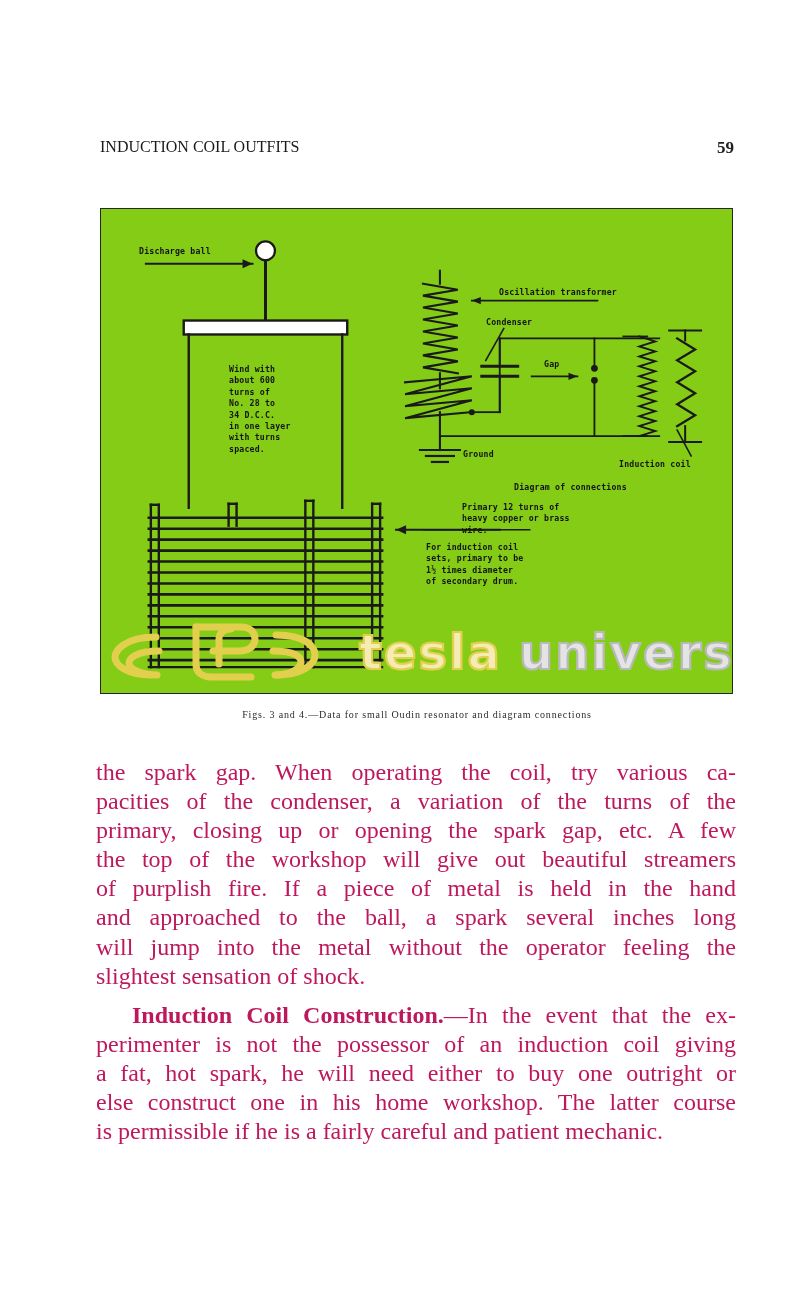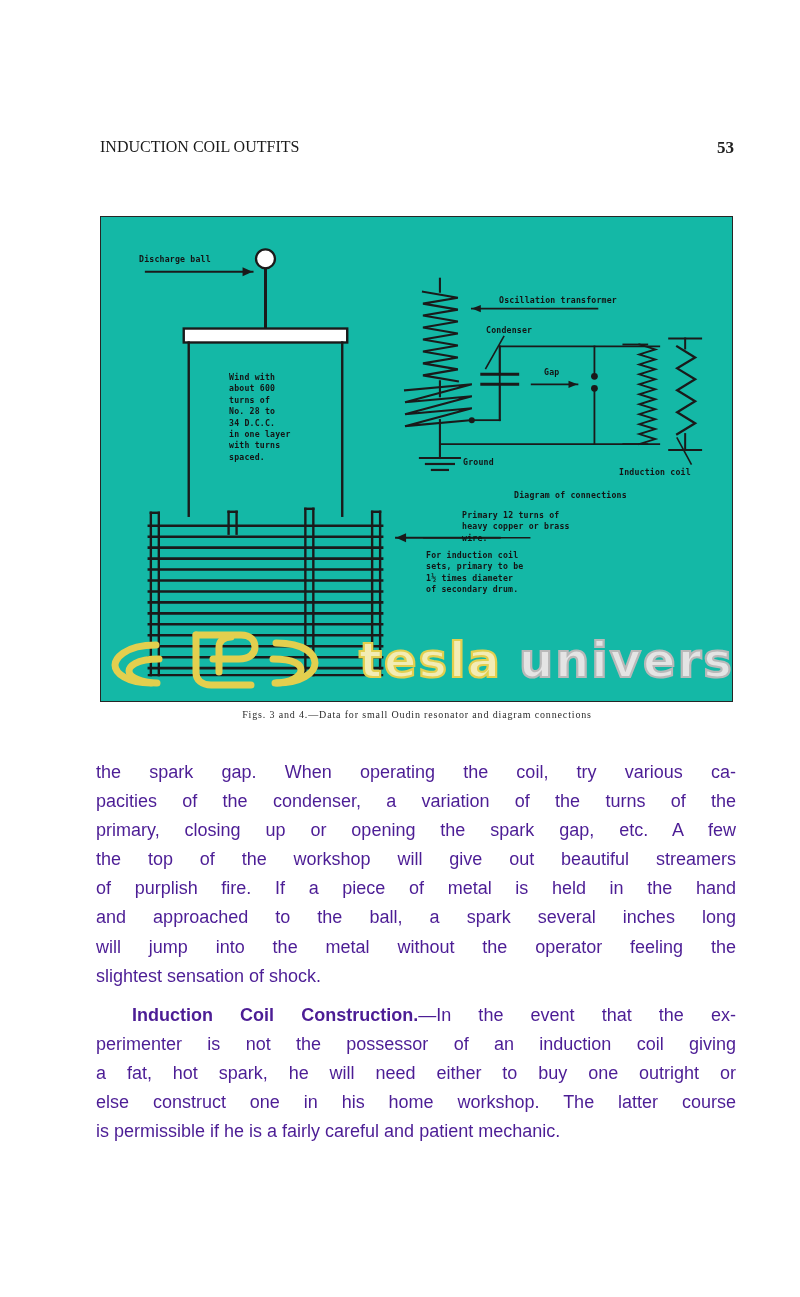--- a/index.html
+++ b/index.html
@@ -30,26 +30,26 @@
     top: 0;
     font-size: 17px;
     font-weight: bold;
     color: #222;
   }
 
   
   #figure-frame {
     position: absolute;
     left: 100px;
-    top: 216px;
+    top: 208px;
     width: 633px;
     height: 486px;
     border: 1.6px solid #262626;
     box-sizing: border-box;
-    background: #14b8a6;
+    background: #84cc16;
     overflow: hidden;
   }
   #figure-canvas {
     position: absolute;
     left: 0; top: 0;
     width: 100%;
     height: 100%;
   }
 
   
@@ -89,44 +89,44 @@
 
   
   #body-text {
     position: absolute;
     left: 96px;
     top: 758px;
     width: 640px;
   }
   .para {
     margin: 0 0 0 0;
-    font-size: 18px;
+    font-size: 24px;
     line-height: 29.1px;
-    color: #4c1d95;
-    font-family: Liberation Sans, sans-serif;
+    color: #be185d;
+    font-family: Liberation Serif, serif;
   }
   .para .ln {
     display: block;
     white-space: nowrap;
   }
   .para .ln.just {
     text-align: justify;
     text-align-last: justify;
     white-space: normal;
   }
   .para.second { margin-top: 10px; }
   .indent { display: inline-block; width: 36px; }
   .runhead-bold { font-weight: bold; margin-top: 16px; }
 </style>
 </head>
 <body>
 
 <div id="running-head">
   <div>INDUCTION COIL OUTFITS</div>
-  <div id="page-number">53</div>
+  <div id="page-number">59</div>
 </div>
 
 <div id="figure-frame">
 
   <svg id="figure-canvas" viewBox="0 0 633 486" preserveAspectRatio="none">
     <g stroke="#1a1a1a" fill="none" stroke-linecap="square">
 
       <circle cx="165" cy="42" r="9.5" stroke-width="2.3" fill="#ffffff"></circle>
       <line x1="165" y1="52" x2="165" y2="116" stroke-width="3"></line>
 

